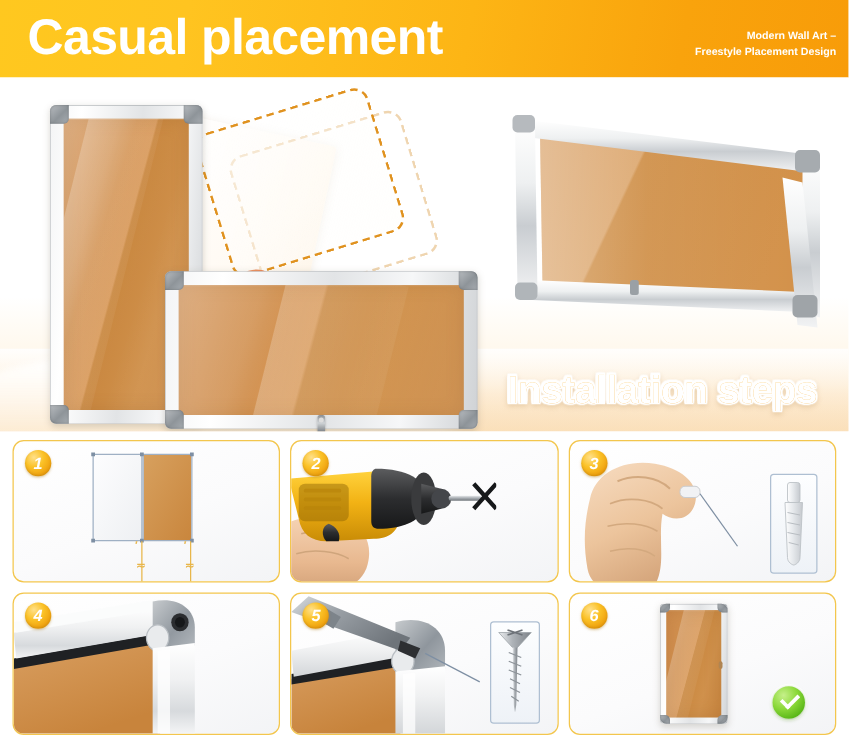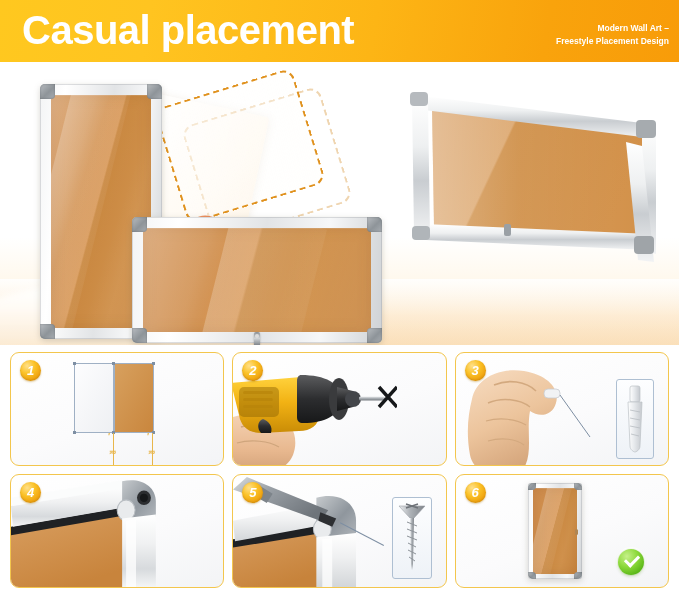--- a/index.html
+++ b/index.html
@@ -292,20 +292,21 @@
       <rect x="238" y="36" width="20" height="18" rx="4" fill="#a6abaf"></rect>
       <rect x="236" y="152" width="20" height="18" rx="4" fill="#9fa4a8"></rect>
       <rect x="12" y="8" width="18" height="14" rx="4" fill="#b6babe"></rect>
       <rect x="14" y="142" width="18" height="14" rx="4" fill="#b0b5b9"></rect>
 
       <rect x="106" y="140" width="7" height="12" rx="2" fill="#9aa0a5"></rect>
     </svg>
 
   </div>
 
+  <div id="install-title">Installation steps</div>
 
   <div id="steps">
 
     <div class="step">
       <div class="badge">1</div>
       <div class="stage">
         <div id="s1-board">
           <div id="s1-white"></div>
           <div id="s1-cork"></div>
           <div class="pin" style="left:-1px;top:-1px;"></div>

